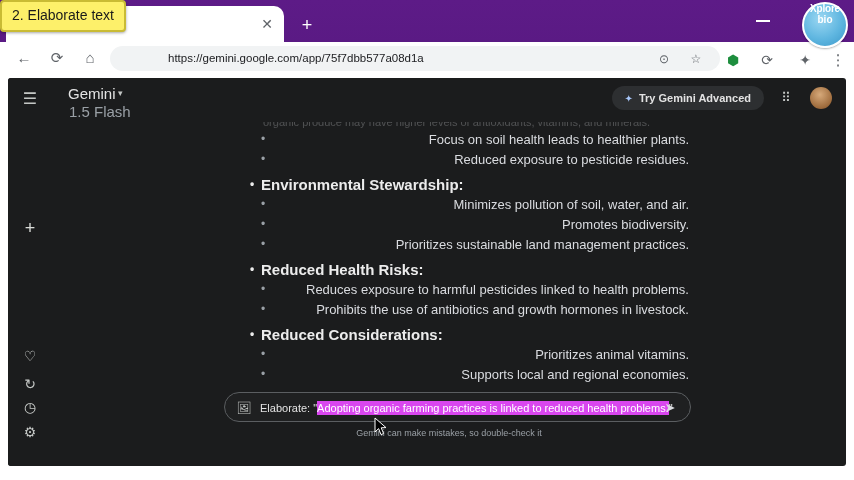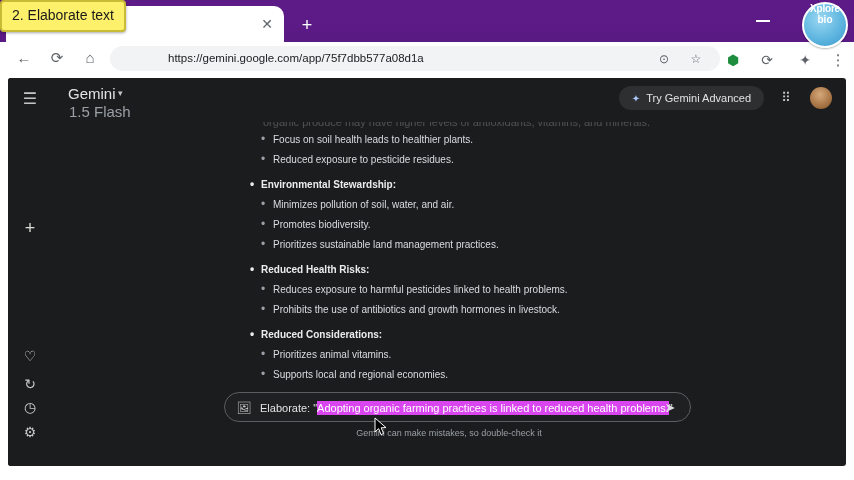--- a/index.html
+++ b/index.html
@@ -157,21 +157,21 @@
   .g-sub {
     position: absolute; left: 17px; top: 25px;
     font-size: 15px; color: #9aa0a6;
   }
   .g-try {
     position: absolute; right: 82px; top: 8px; height: 24px;
     background: #2d2f31; border-radius: 13px;
     padding: 0 13px; display: flex; align-items: center; gap: 6px;
     cursor: pointer;
   }
-  .g-try-label { font-size: 11px; color: #e3e3e3; }
+  .g-try-label { font-size: 11px; color: #e3e3e3; font-weight: bold; }
   .g-try-spark { font-size: 10px; color: #a8c7fa; }
   .g-apps {
     position: absolute; right: 52px; top: 12px; width: 16px; height: 16px;
     color: #c4c7c5; font-size: 13px; line-height: 16px; text-align: center;
     cursor: pointer;
   }
   .g-avatar {
     position: absolute; right: 14px; top: 9px; width: 22px; height: 22px;
     border-radius: 50%;
     background: radial-gradient(circle at 45% 35%, #d6a97a 0%, #9e6b3c 70%, #6b4526 100%);
@@ -184,30 +184,30 @@
     overflow: hidden;
   }
   .convo-inner {
     position: absolute; left: 197px; top: -8px; width: 440px;
   }
   .faded-line {
     color: #d5d7da; font-size: 11px; opacity: 0.28; line-height: 16px;
     padding-left: 14px; position: relative;
   }
   .b-head {
-    color: #ececec; font-size: 10px; font-weight: bold; line-height: 20px;
+    color: #ececec; font-size: 15px; font-weight: bold; line-height: 20px;
     position: relative; padding-left: 12px; margin-top: 5px;
   }
   .b-head::before {
     content: "•"; position: absolute; left: 1px; top: -1px;
     color: #ececec; font-size: 12px;
   }
   .b-item {
-    color: #dadce0; font-size: 10px; line-height: 20px;
-    position: relative; padding-left: 24px;
+    color: #dadce0; font-size: 13px; line-height: 20px;
+    position: relative; padding-left: 24px; text-align: right;
   }
   .b-item::before {
     content: "•"; position: absolute; left: 12px; top: -1px;
     color: #9aa0a6; font-size: 12px;
   }
   .b-head.dim { opacity: 0.45; }
 
   
   .convo-fade {
     position: absolute; left: 44px; top: 318px; width: 794px; height: 26px;

